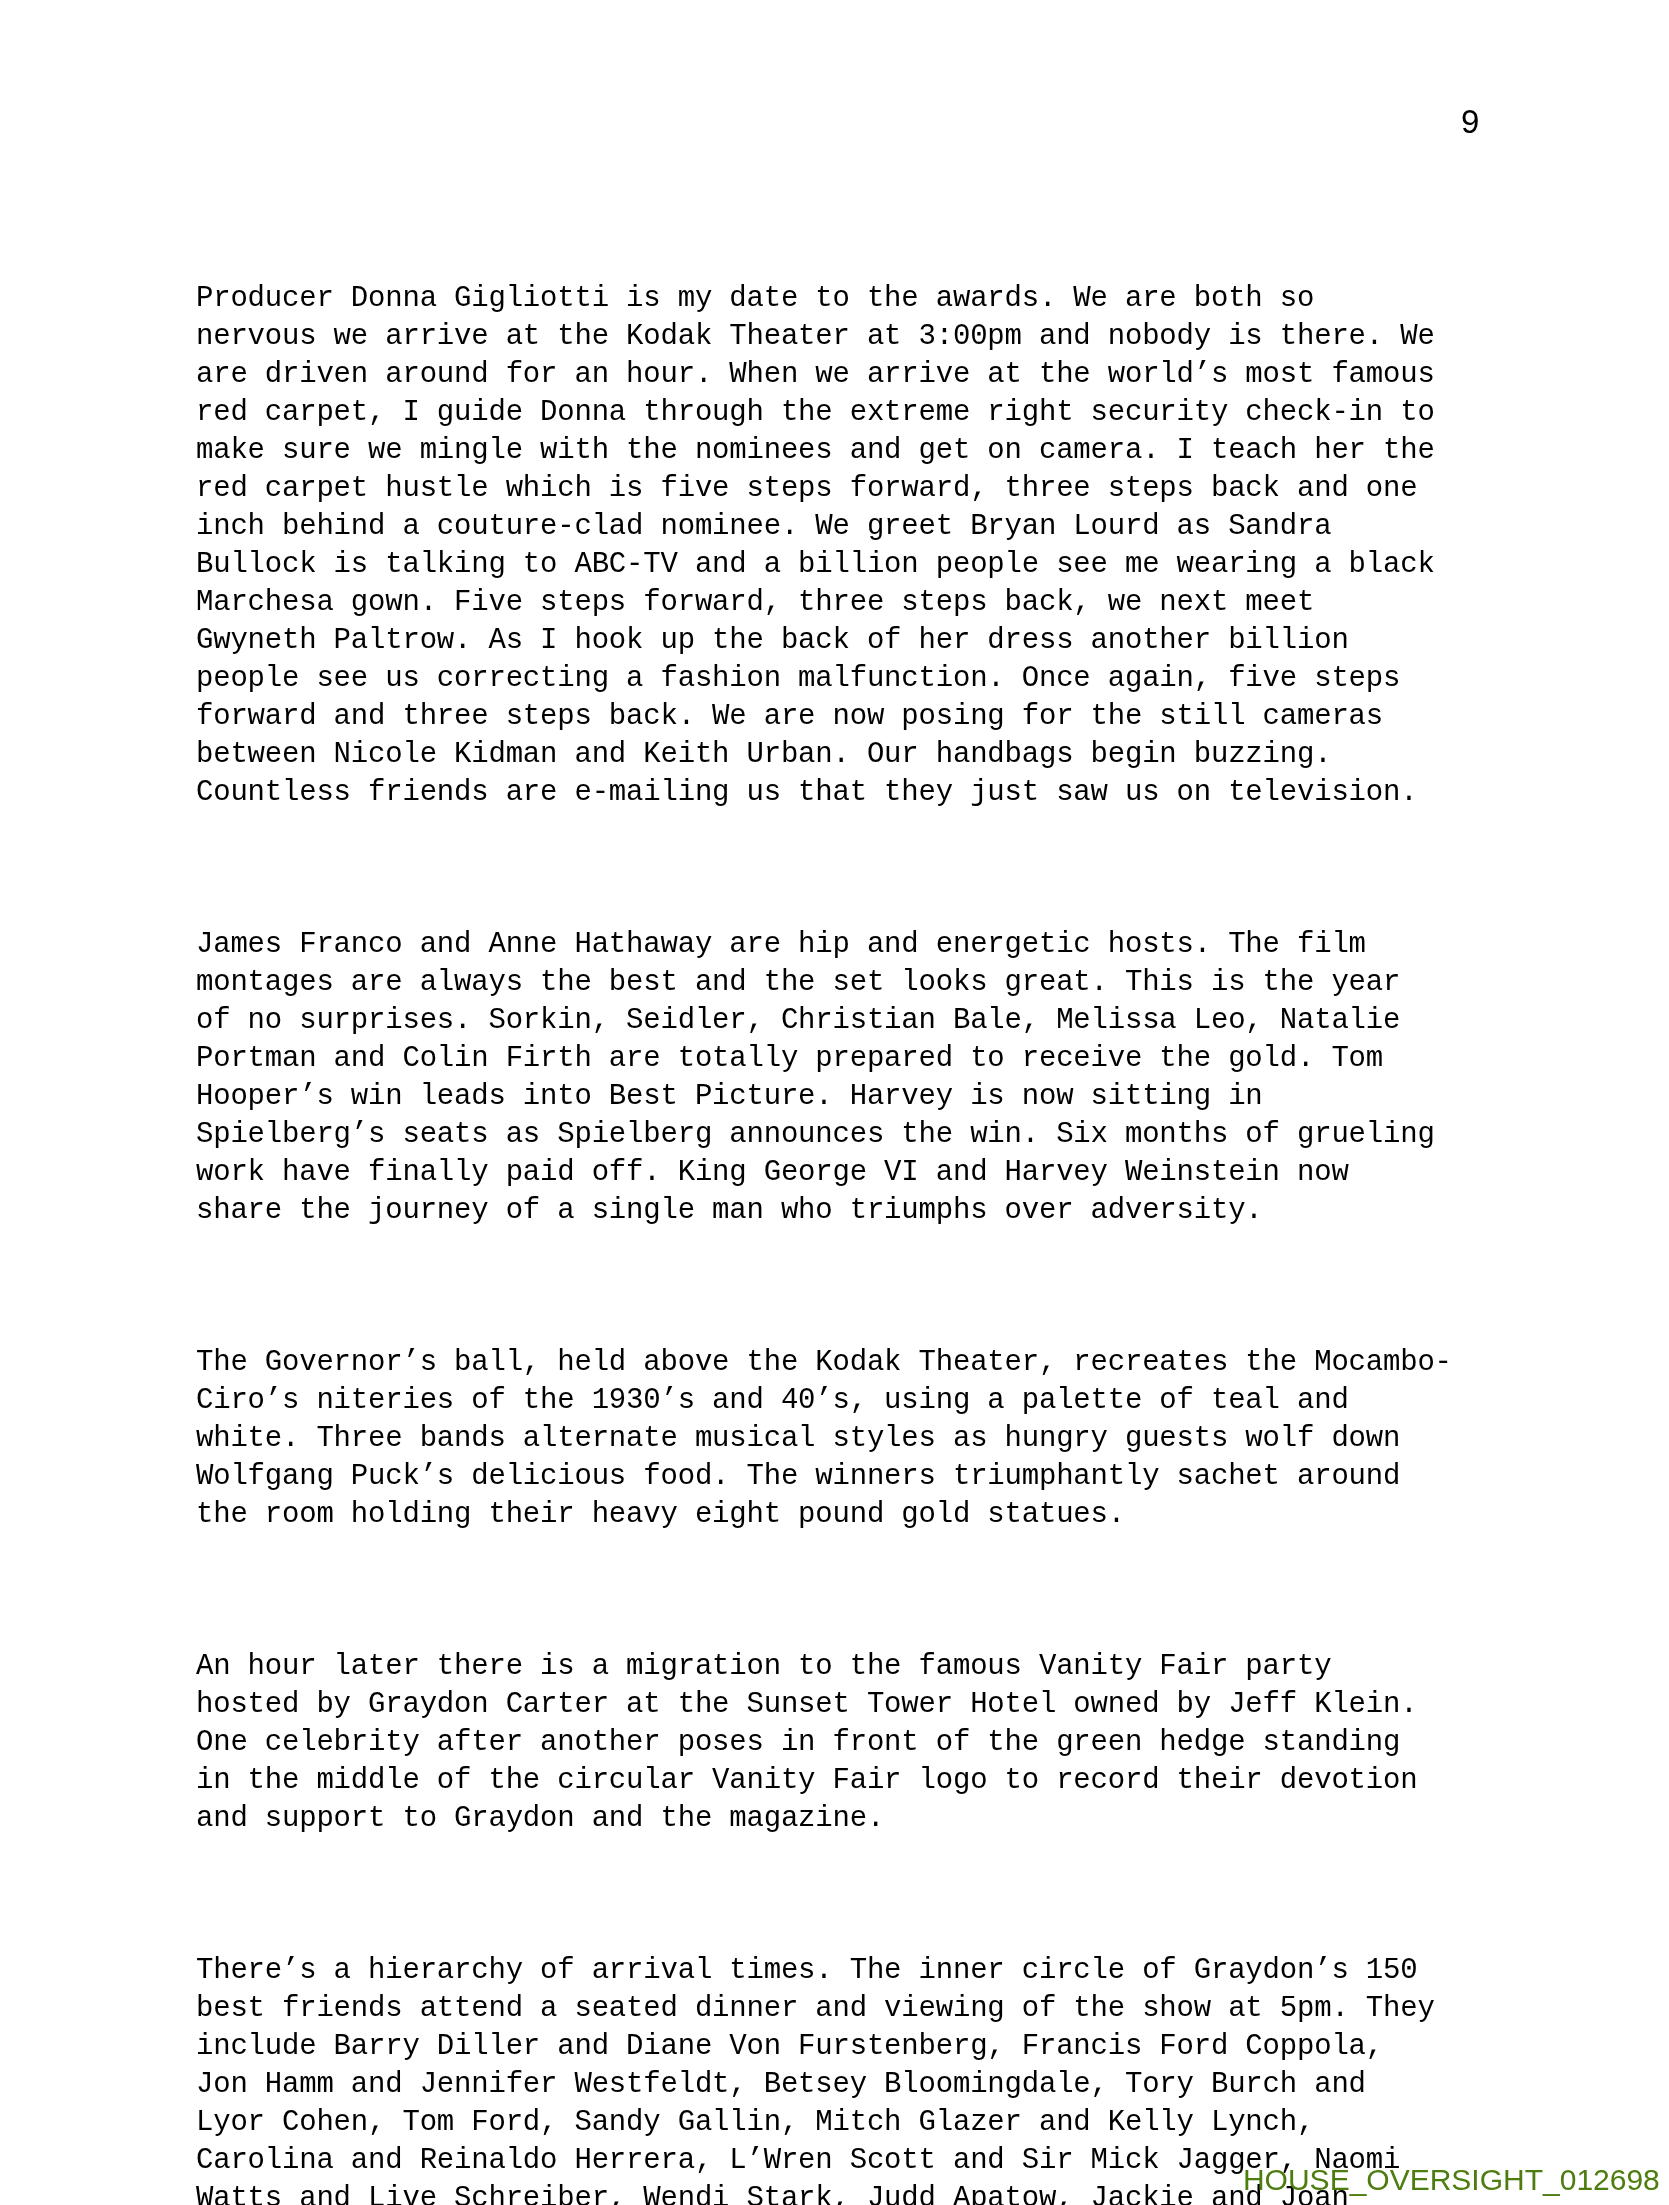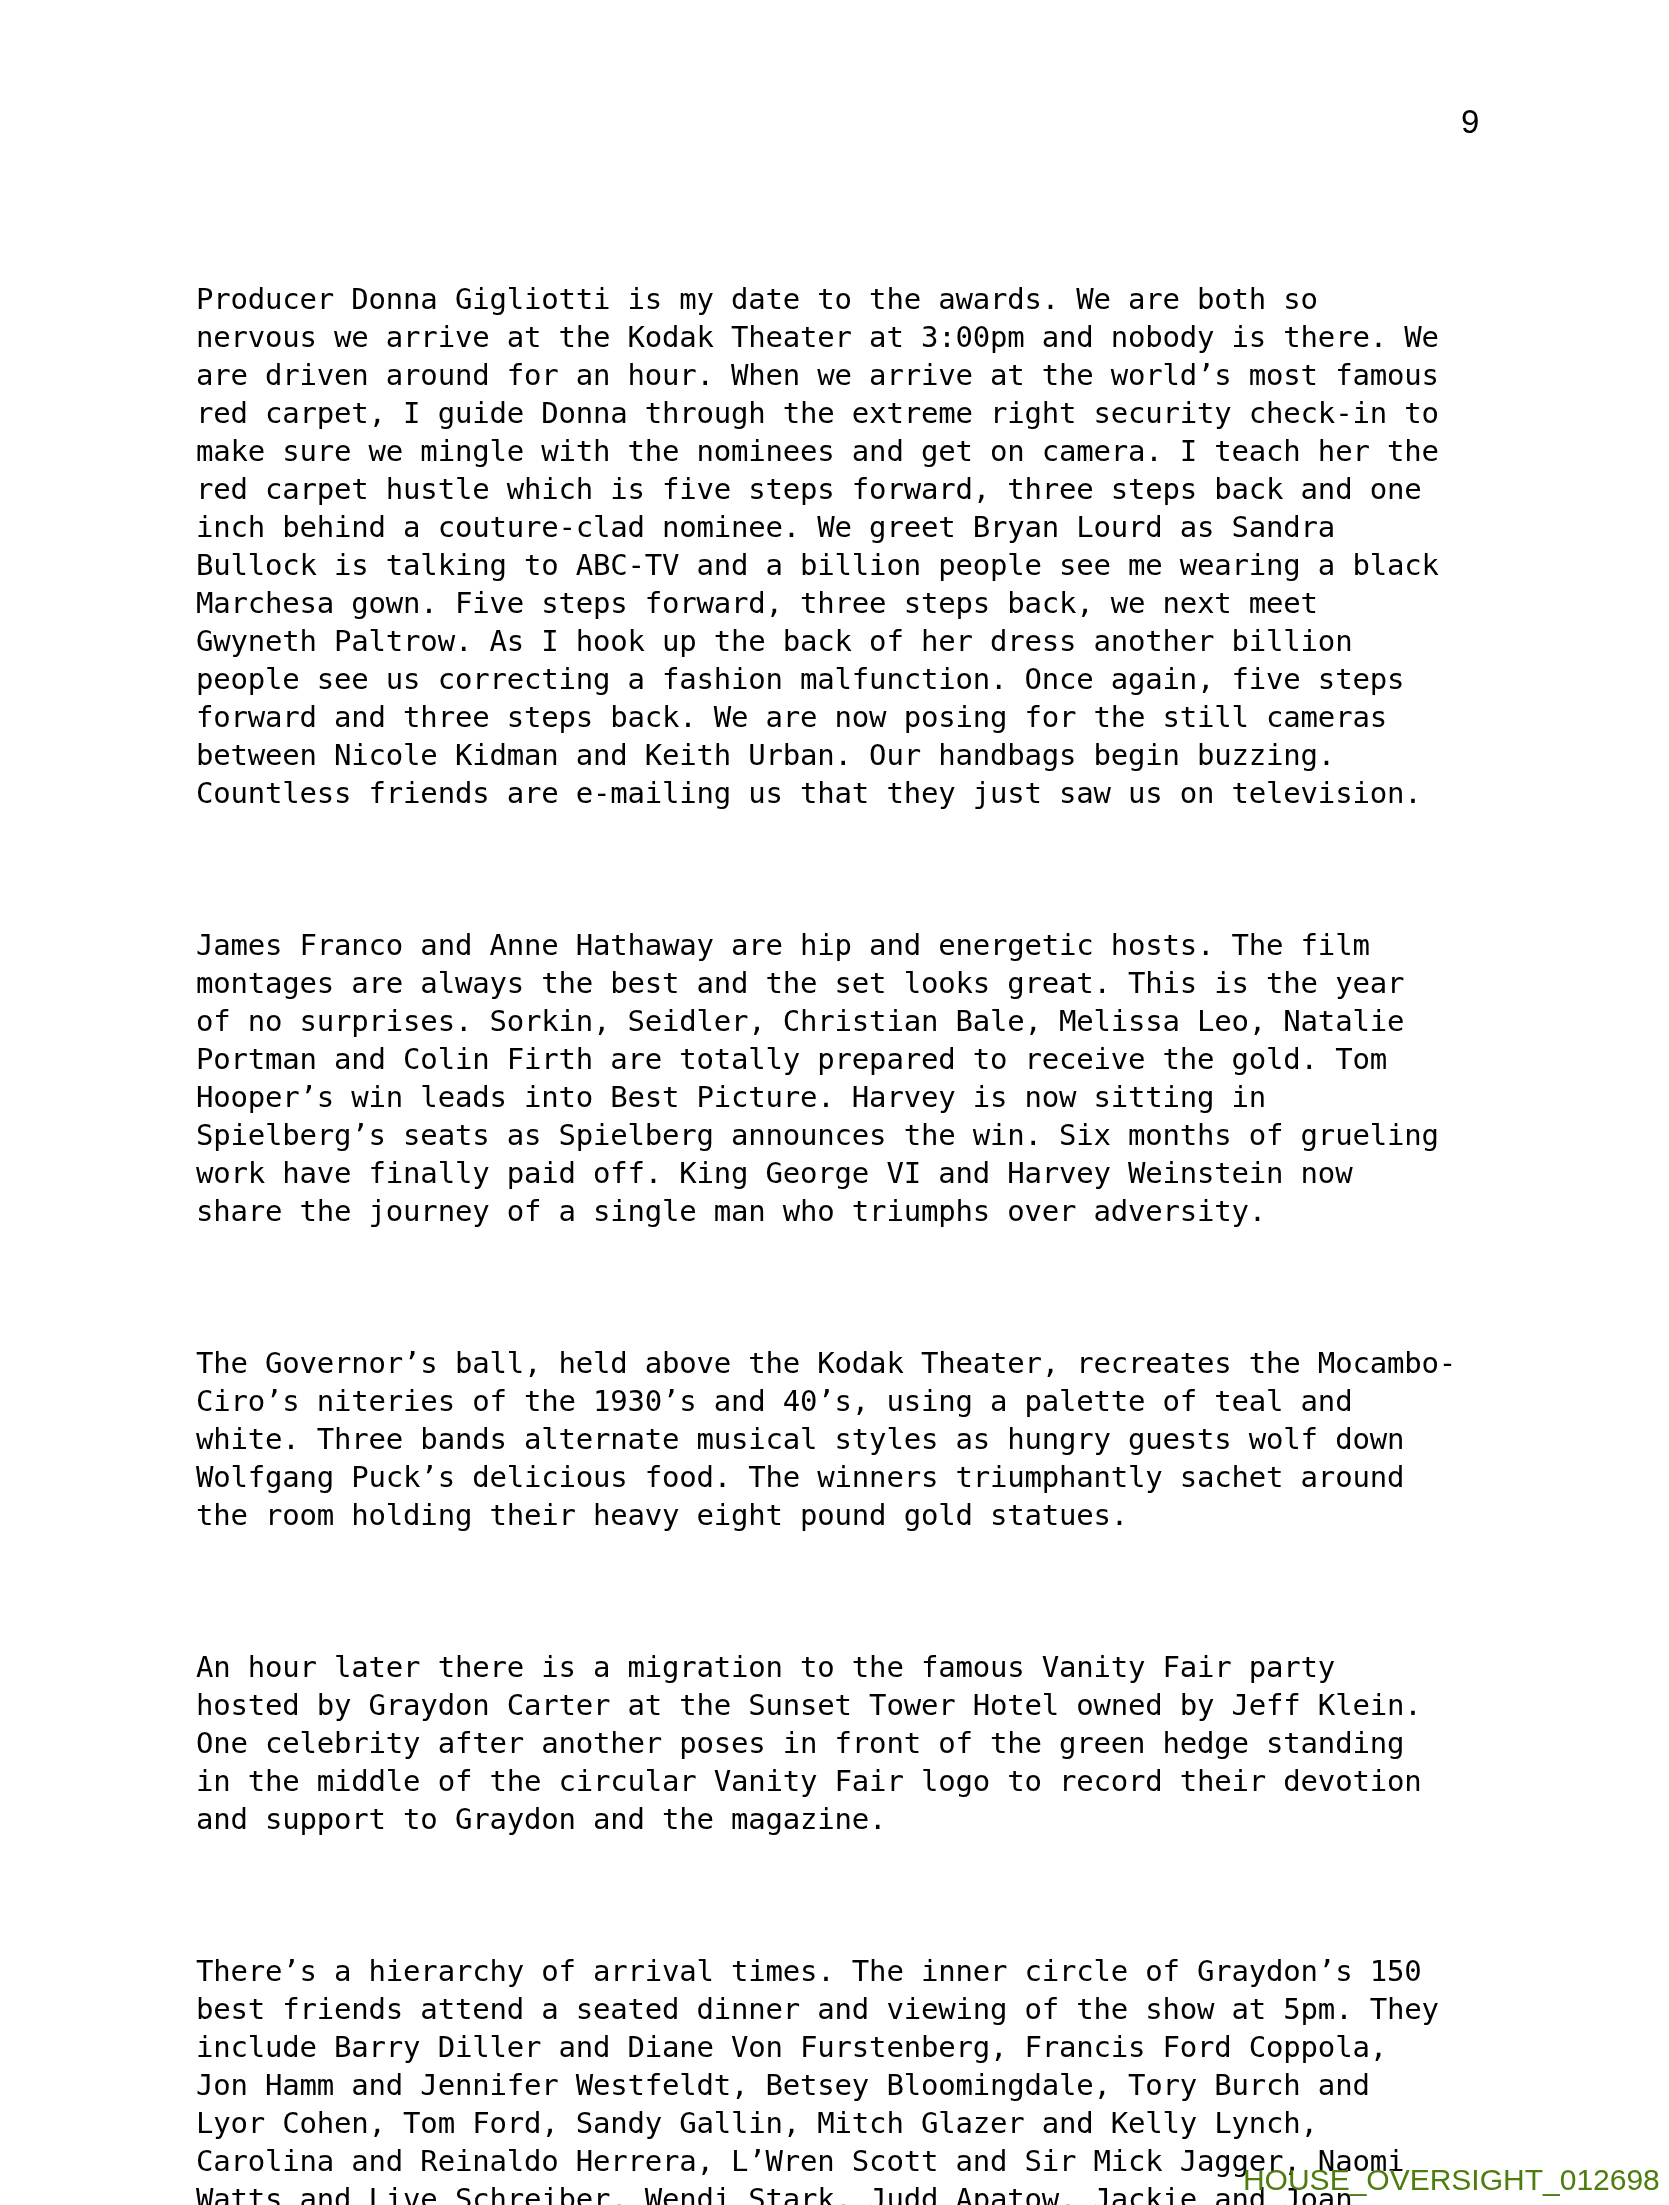--- a/index.html
+++ b/index.html
@@ -31,20 +31,21 @@
     font-family: "DejaVu Sans Mono", monospace;
     font-size: 29px;
     line-height: 38px;
     letter-spacing: -0.2px;
     white-space: pre;
     color: #000000;
   }
   .para {
     margin: 0 0 38px 0;
     padding: 0;
+    font-family: Liberation Mono, monospace;
   }
   .bates-number {
     position: absolute;
     right: 9.2px;
     top: 2163px;
     font-family: "Liberation Sans", sans-serif;
     font-size: 30px;
     color: #4d7c0f;
     white-space: nowrap;
   }

